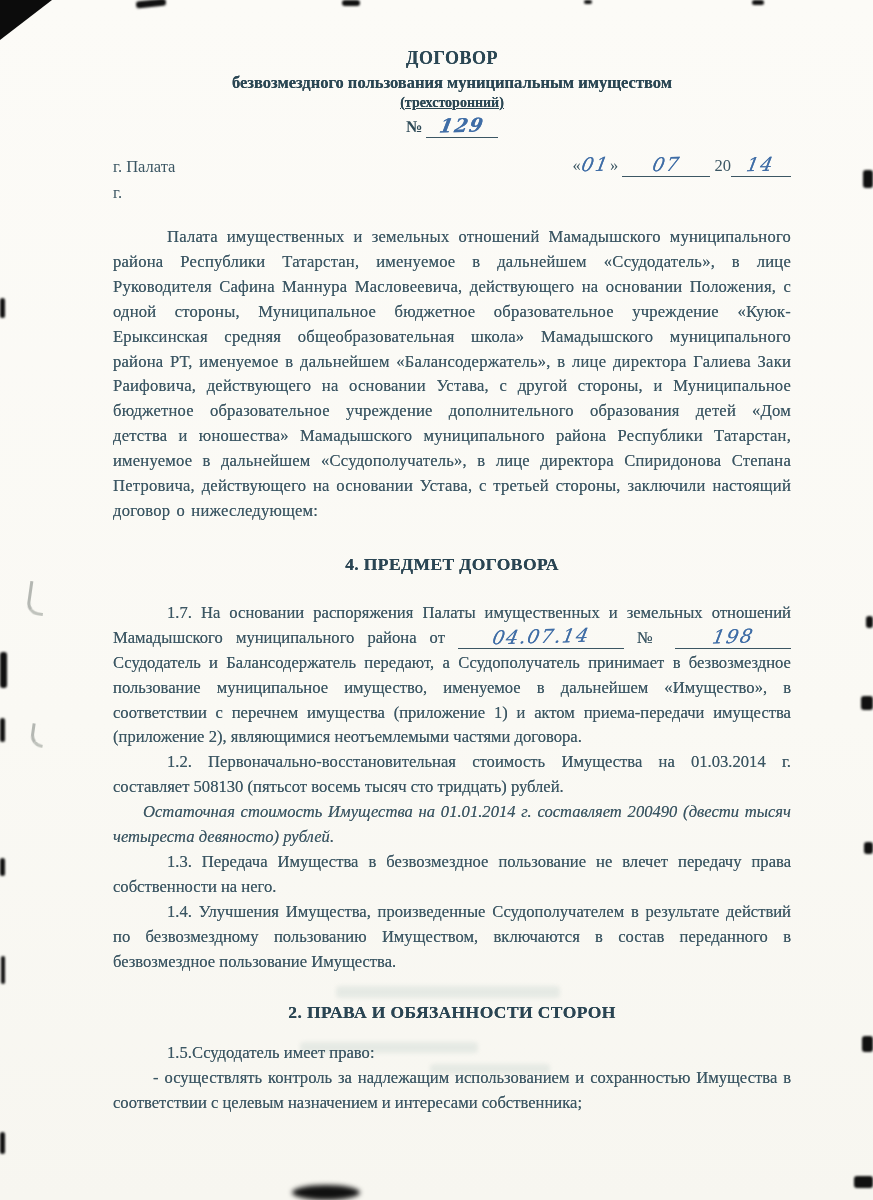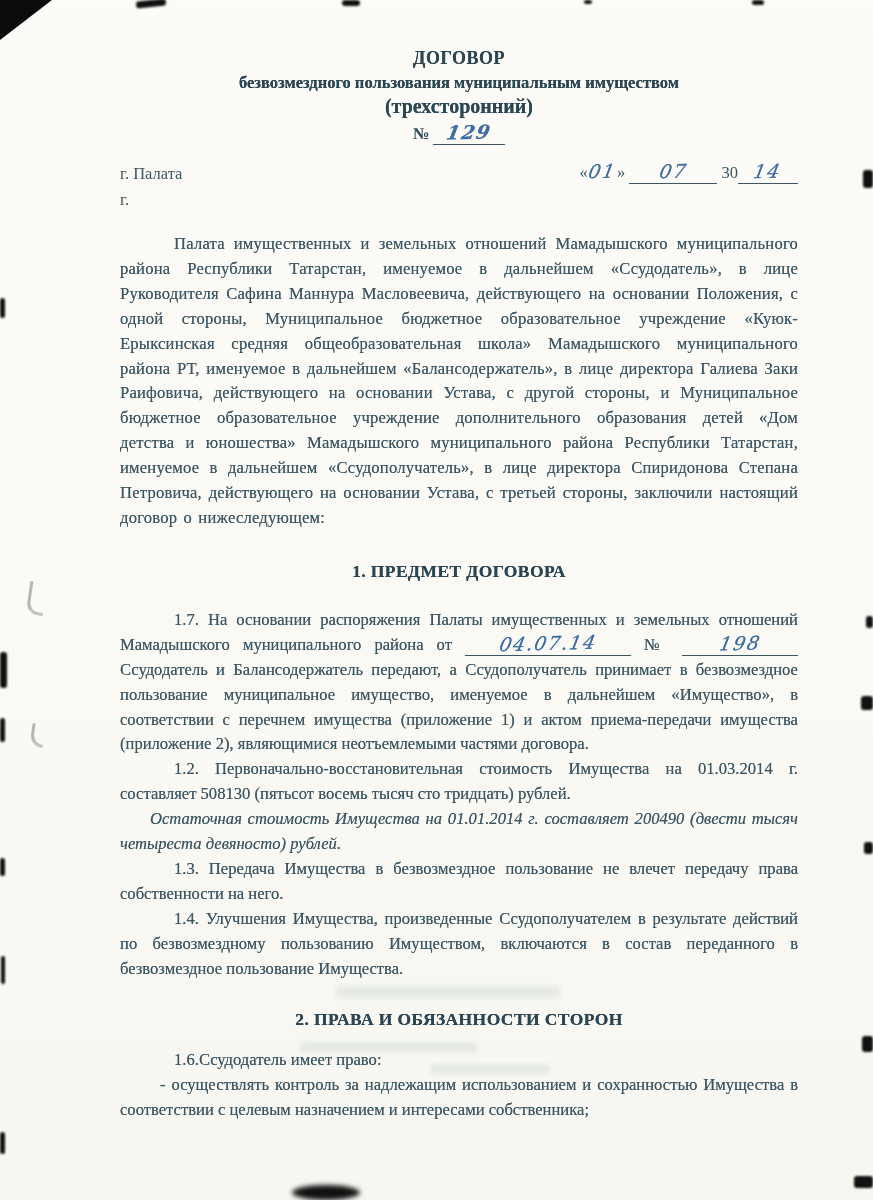--- a/index.html
+++ b/index.html
@@ -3,25 +3,25 @@
 <meta charset="utf-8">
 <style>
   html,body { margin:0; padding:0; background:#e8e8e6; }
   .page {
     position:relative; width:873px; height:1200px; margin:0 auto;
     background:linear-gradient(180deg,#fcfbf7 0%, #faf9f4 60%, #f7f6f0 100%);
     overflow:hidden;
     font-family:"Liberation Serif", serif;
     color:#3b5663;
   }
-  .content { position:absolute; left:120px; top:48px; width:678px; }
+  .content { position:absolute; left:113px; top:48px; width:678px; }
   .t-center { text-align:center; }
   .doc-title { font-weight:bold; font-size:18px; letter-spacing:.5px; color:#2b4754; margin:0; text-shadow:0 0 .6px #2b4754; }
   .doc-subtitle { font-weight:bold; font-size:16.5px; color:#2b4754; margin:4px 0 0; text-shadow:0 0 .5px #2b4754; }
-  .doc-subtitle2 { font-weight:bold; font-size:20px; color:#2b4754; margin:2px 0 0; text-shadow:0 0 .5px #2b4754; }
+  .doc-subtitle2 { font-weight:bold; font-size:14px; color:#2b4754; margin:2px 0 0; text-shadow:0 0 .5px #2b4754;text-decoration:underline; }
   .doc-number { font-size:16.5px; margin-top:4px; font-weight:bold; color:#2f4b58; }
   .dateline { display:flex; justify-content:space-between; align-items:flex-end; font-size:16.5px; margin-top:16px; }
   .city-line2 { font-size:16.5px; margin-top:6px; }
   .para {
     font-size:16.6px; line-height:24.9px; text-align:justify; text-indent:54px;
     margin:0; color:#3b5663; text-shadow:0 0 .5px rgba(59,86,99,.75);
   }
   .preamble { margin-top:22px; letter-spacing:.2px; word-spacing:2px; }
   .sec-heading {
     text-align:center; font-weight:bold; font-size:17.5px; letter-spacing:.4px;
@@ -93,41 +93,41 @@
         <span>№</span>
         <span class="blank" style="min-width:56px;"><span class="hw">129</span></span>
       </div>
     </div>
 
     <div class="dateline">
       <span>г. Палата</span>
       <span>
         <span>«</span><span class="blank blank-day"><span class="hw">01</span></span><span>»</span>
         <span class="blank blank-month"><span class="hw">07</span></span>
-        <span>30</span><span class="blank blank-year"><span class="hw">14</span></span>
+        <span>20</span><span class="blank blank-year"><span class="hw">14</span></span>
       </span>
     </div>
     <div class="city-line2">г.</div>
 
     <p class="para preamble">Палата имущественных и земельных отношений Мамадышского муниципального района Республики Татарстан, именуемое в дальнейшем «Ссудодатель», в лице Руководителя Сафина Маннура Масловеевича, действующего на основании  Положения, с одной стороны, Муниципальное бюджетное образовательное учреждение «Куюк-Ерыксинская средняя общеобразовательная школа» Мамадышского муниципального района РТ, именуемое в дальнейшем «Балансодержатель», в лице директора Галиева Заки Раифовича,  действующего на основании Устава,  с другой стороны, и Муниципальное бюджетное образовательное учреждение дополнительного образования детей «Дом детства и юношества» Мамадышского муниципального района Республики Татарстан, именуемое в дальнейшем «Ссудополучатель», в лице директора Спиридонова Степана Петровича, действующего на основании Устава, с третьей стороны,  заключили настоящий договор о нижеследующем:</p>
 
-    <div class="sec-heading">1. ПРЕДМЕТ ДОГОВОРА</div>
+    <div class="sec-heading">4. ПРЕДМЕТ ДОГОВОРА</div>
 
     <p class="para">
       <span>1.7. На основании распоряжения Палаты имущественных и земельных отношений  Мамадышского муниципального района от</span>
       <span class="blank blank-number"><span class="hw">04.07.14</span></span>
       <span>№</span>
       <span class="blank blank-no"><span class="hw">198</span></span>
       <span>Ссудодатель и Балансодержатель передают, а Ссудополучатель принимает в безвозмездное пользование муниципальное имущество, именуемое в дальнейшем «Имущество», в соответствии с перечнем имущества (приложение 1) и актом приема-передачи имущества (приложение 2), являющимися неотъемлемыми частями договора.</span>
     </p>
 
     <p class="para">1.2. Первоначально-восстановительная стоимость Имущества на 01.03.2014 г. составляет 508130 (пятьсот восемь тысяч сто тридцать)  рублей.</p>
     <p class="para" style="text-indent:30px;font-style:italic;">Остаточная стоимость Имущества на 01.01.2014 г. составляет 200490 (двести тысяч четыреста девяносто)  рублей.</p>
     <p class="para">1.3. Передача Имущества в безвозмездное пользование не влечет передачу права собственности на него.</p>
     <p class="para">1.4. Улучшения Имущества, произведенные Ссудополучателем в результате действий по безвозмездному пользованию Имуществом, включаются в состав переданного в безвозмездное пользование Имущества.</p>
 
     <div class="sec-heading sec2-heading">2. ПРАВА И ОБЯЗАННОСТИ СТОРОН</div>
 
-    <p class="para">1.6.Ссудодатель имеет право:</p>
+    <p class="para">1.5.Ссудодатель имеет право:</p>
     <p class="para" style="text-indent:40px;">- осуществлять контроль за надлежащим использованием и сохранностью Имущества в соответствии с целевым назначением и интересами собственника;</p>
 
   </div>
 </div>
 
 </body></html>

